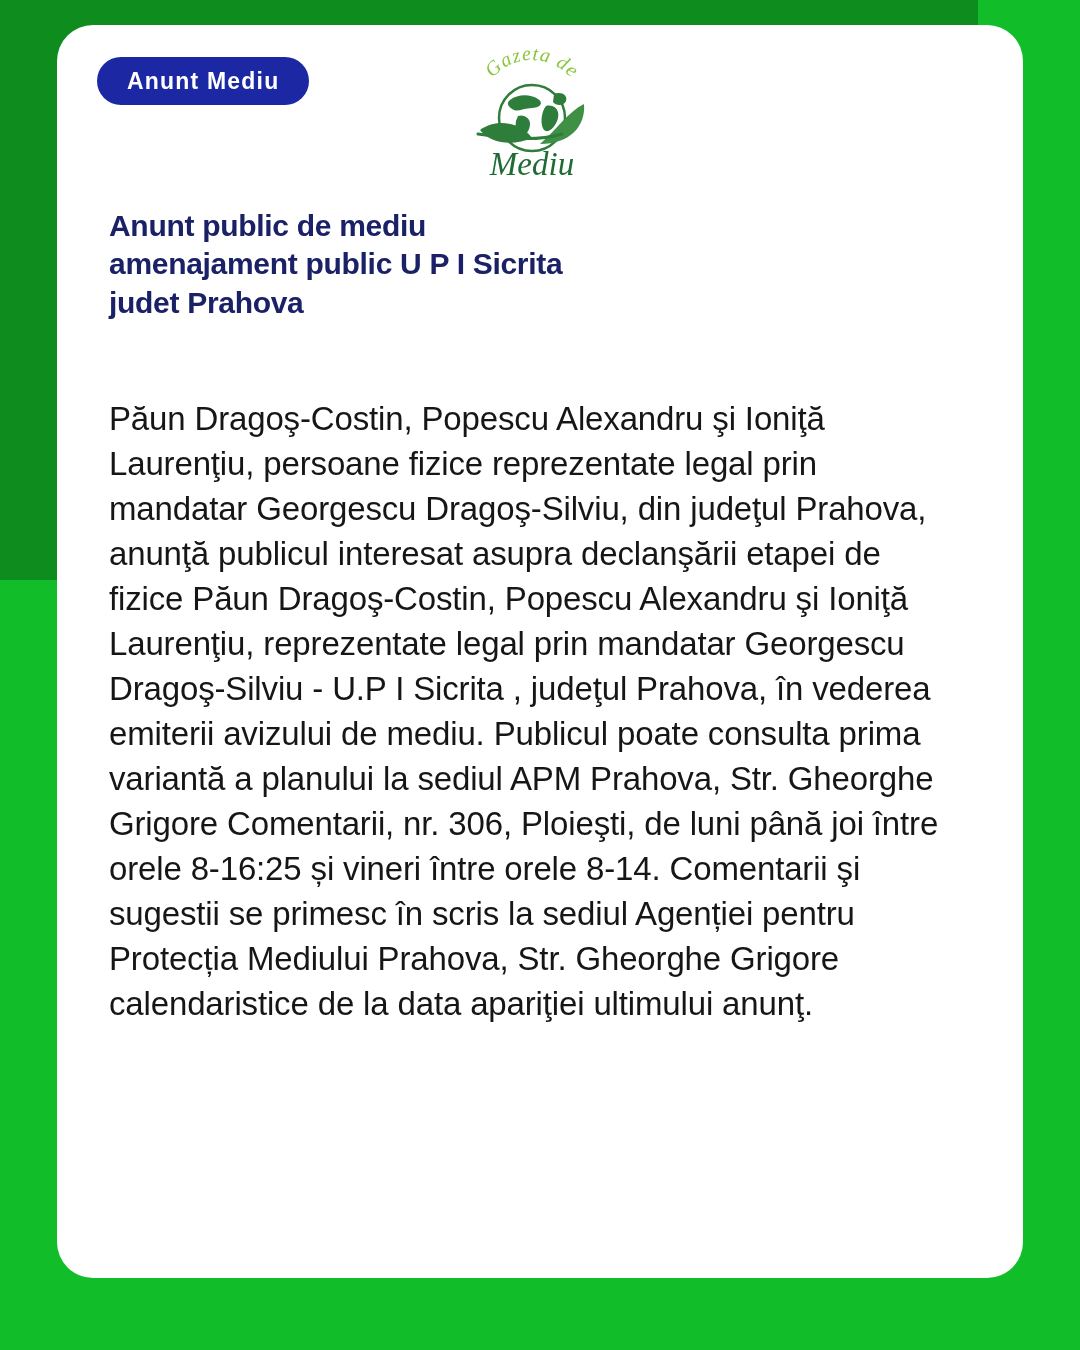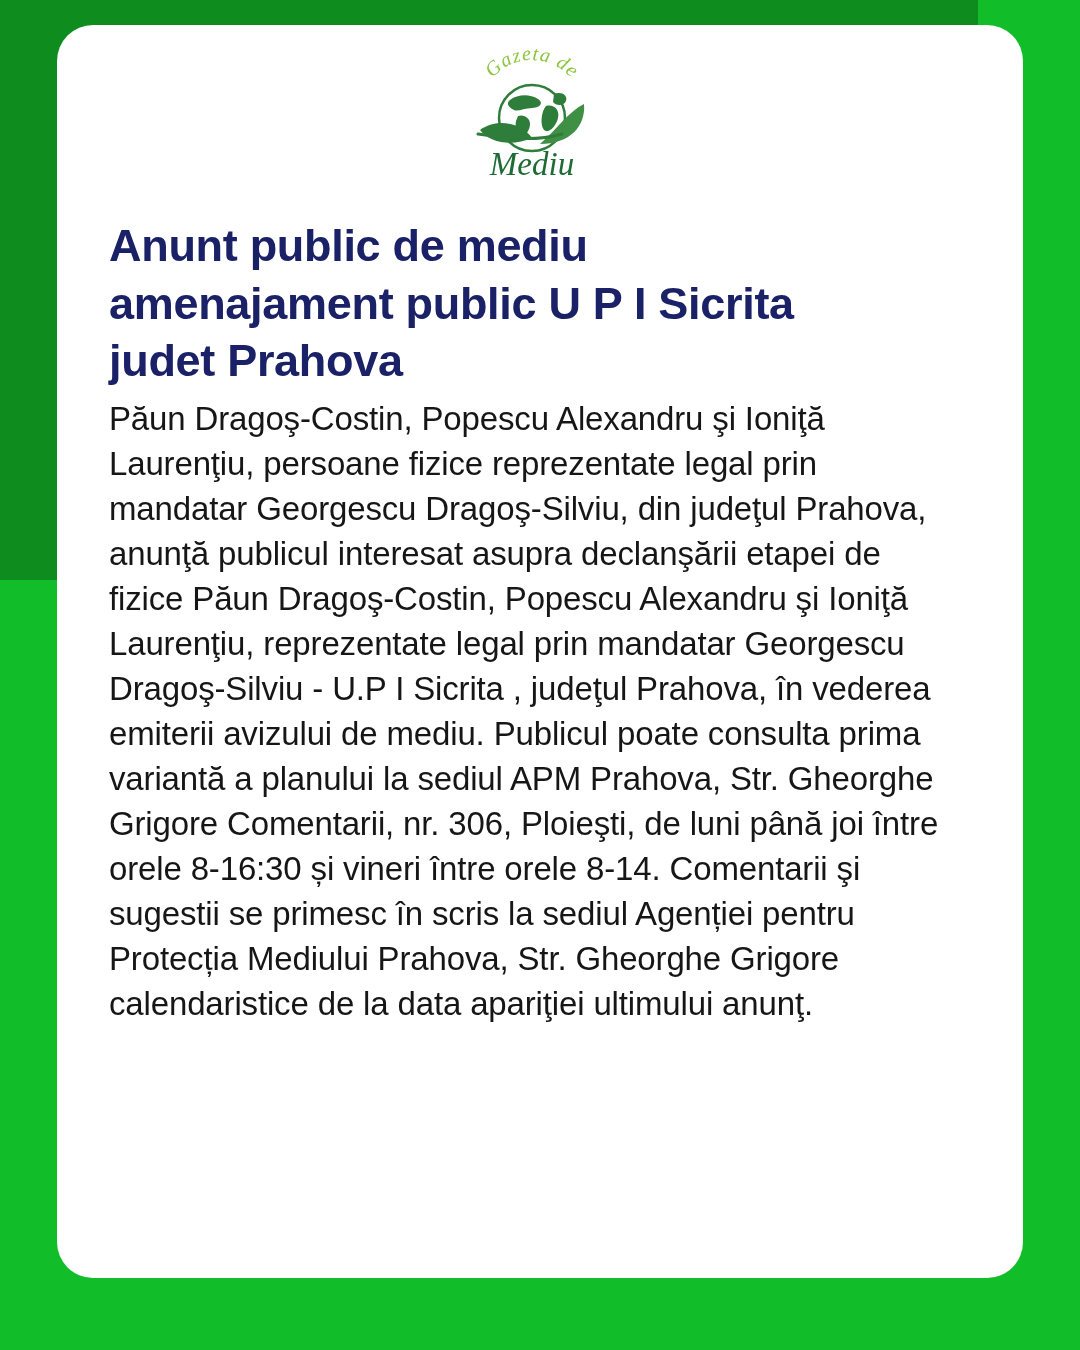--- a/index.html
+++ b/index.html
@@ -82,21 +82,21 @@
   }
   #logo svg { display: block; width: 140px; height: 140px; }
 
   
   #title {
     position: absolute;
     left: 52px;
     top: 162px;
     width: 830px;
     color: #1a2166;
-    font-size: 45px;
+    font-size: 30px;
     font-weight: bold;
     line-height: 1.28;
     letter-spacing: -0.3px;
   }
   #title .tline { display: block; }
 
   
   #body-text {
     position: absolute;
     left: 52px;
@@ -112,20 +112,23 @@
 </head>
 <body>
 
 <div id="bg-base"></div>
 <div id="bg-dark-block"></div>
 
 <div id="card">
 
   <div id="header-row">
 
+    <div id="badge">
+      <span>Anunt Mediu</span>
+    </div>
 
     <div id="logo">
       <svg viewBox="0 0 140 140" xmlns="http://www.w3.org/2000/svg" aria-hidden="true">
         <defs>
           <path id="arcpath" d="M 22,62 A 48,44 0 0 1 118,62" fill="none"></path>
         </defs>
 
         <text font-family="'Liberation Serif', serif" font-size="20" font-style="italic" fill="#8cc63f" letter-spacing="1">
           <textPath href="#arcpath" startOffset="50%" text-anchor="middle">Gazeta de</textPath>
         </text>
@@ -158,19 +161,19 @@
     <span class="bline">Păun Dragoş-Costin, Popescu Alexandru şi Ioniţă</span>
     <span class="bline">Laurenţiu, persoane fizice reprezentate legal prin</span>
     <span class="bline">mandatar Georgescu Dragoş-Silviu, din judeţul Prahova,</span>
     <span class="bline">anunţă publicul interesat asupra declanşării etapei de</span>
     <span class="bline">fizice Păun Dragoş-Costin, Popescu Alexandru şi Ioniţă</span>
     <span class="bline">Laurenţiu, reprezentate legal prin mandatar Georgescu</span>
     <span class="bline">Dragoş-Silviu - U.P I Sicrita , judeţul Prahova, în vederea</span>
     <span class="bline">emiterii avizului de mediu. Publicul poate consulta prima</span>
     <span class="bline">variantă a planului la sediul APM Prahova, Str. Gheorghe</span>
     <span class="bline">Grigore Comentarii, nr. 306, Ploieşti, de luni până joi între</span>
-    <span class="bline">orele 8-16:30 și vineri între orele 8-14. Comentarii şi</span>
+    <span class="bline">orele 8-16:25 și vineri între orele 8-14. Comentarii şi</span>
     <span class="bline">sugestii se primesc în scris la sediul Agenției pentru</span>
     <span class="bline">Protecția Mediului Prahova, Str. Gheorghe Grigore</span>
     <span class="bline">calendaristice de la data apariţiei ultimului anunţ.</span>
   </div>
 
 </div>
 
 </body></html>

